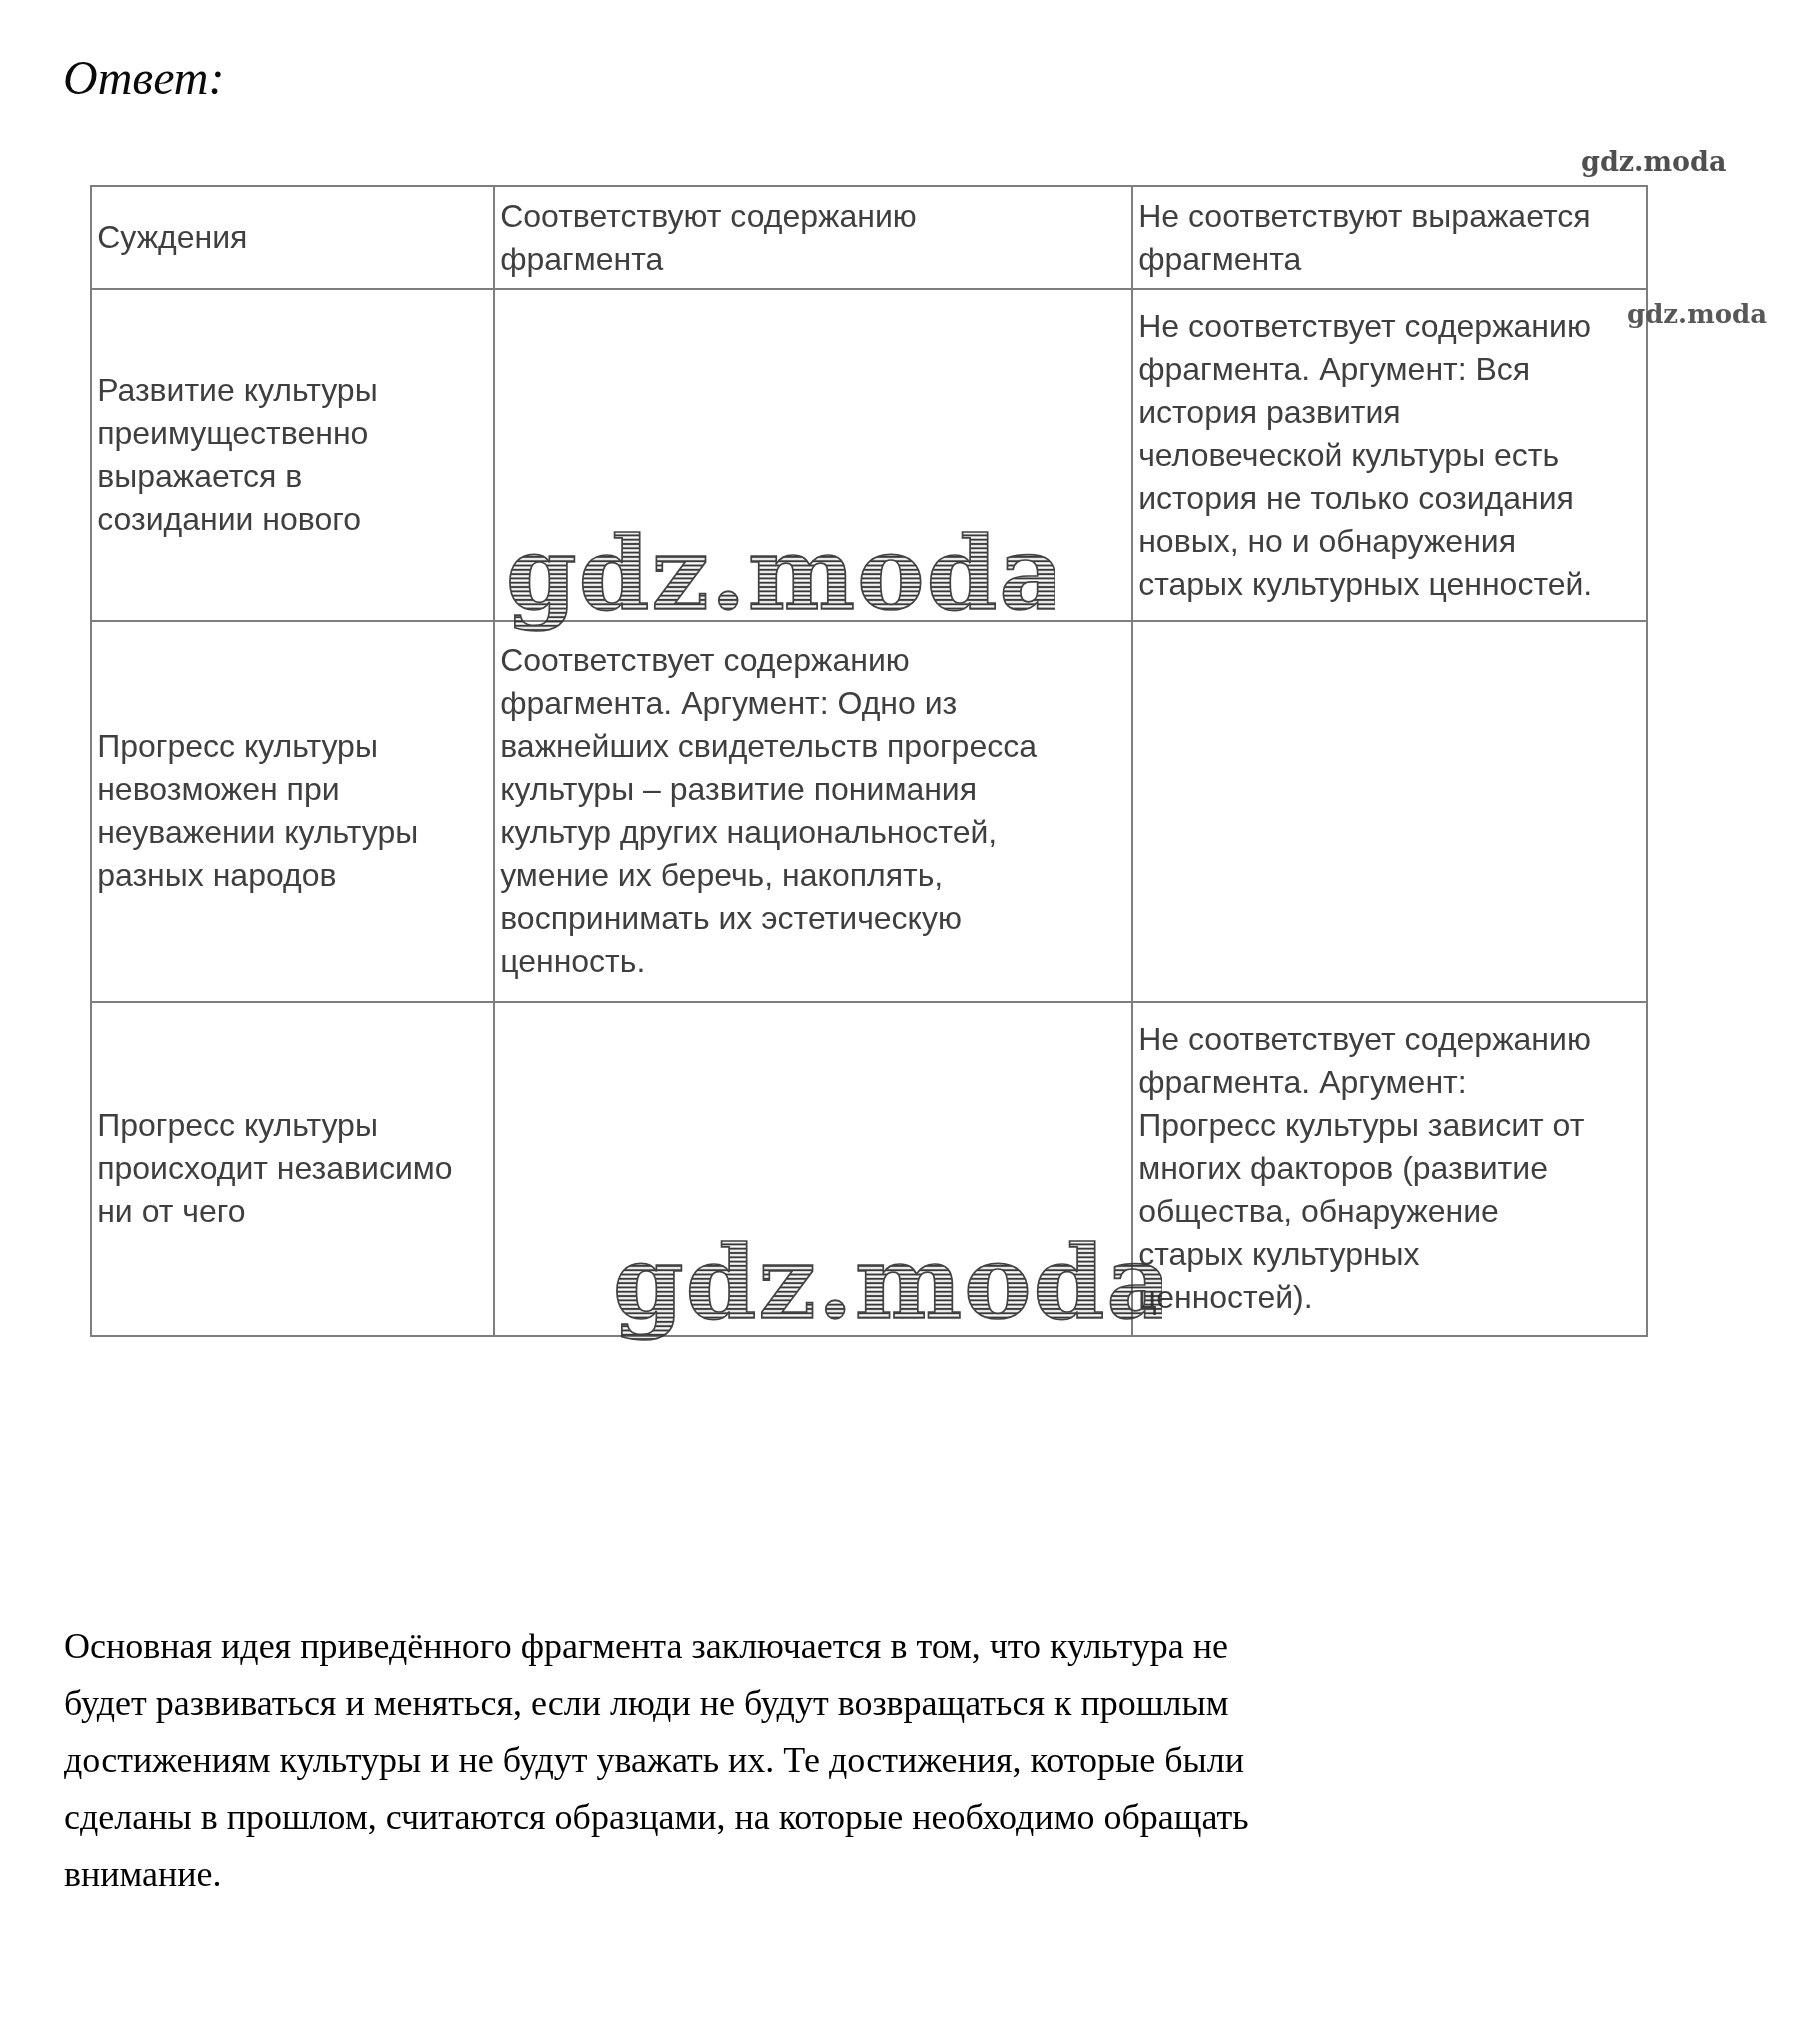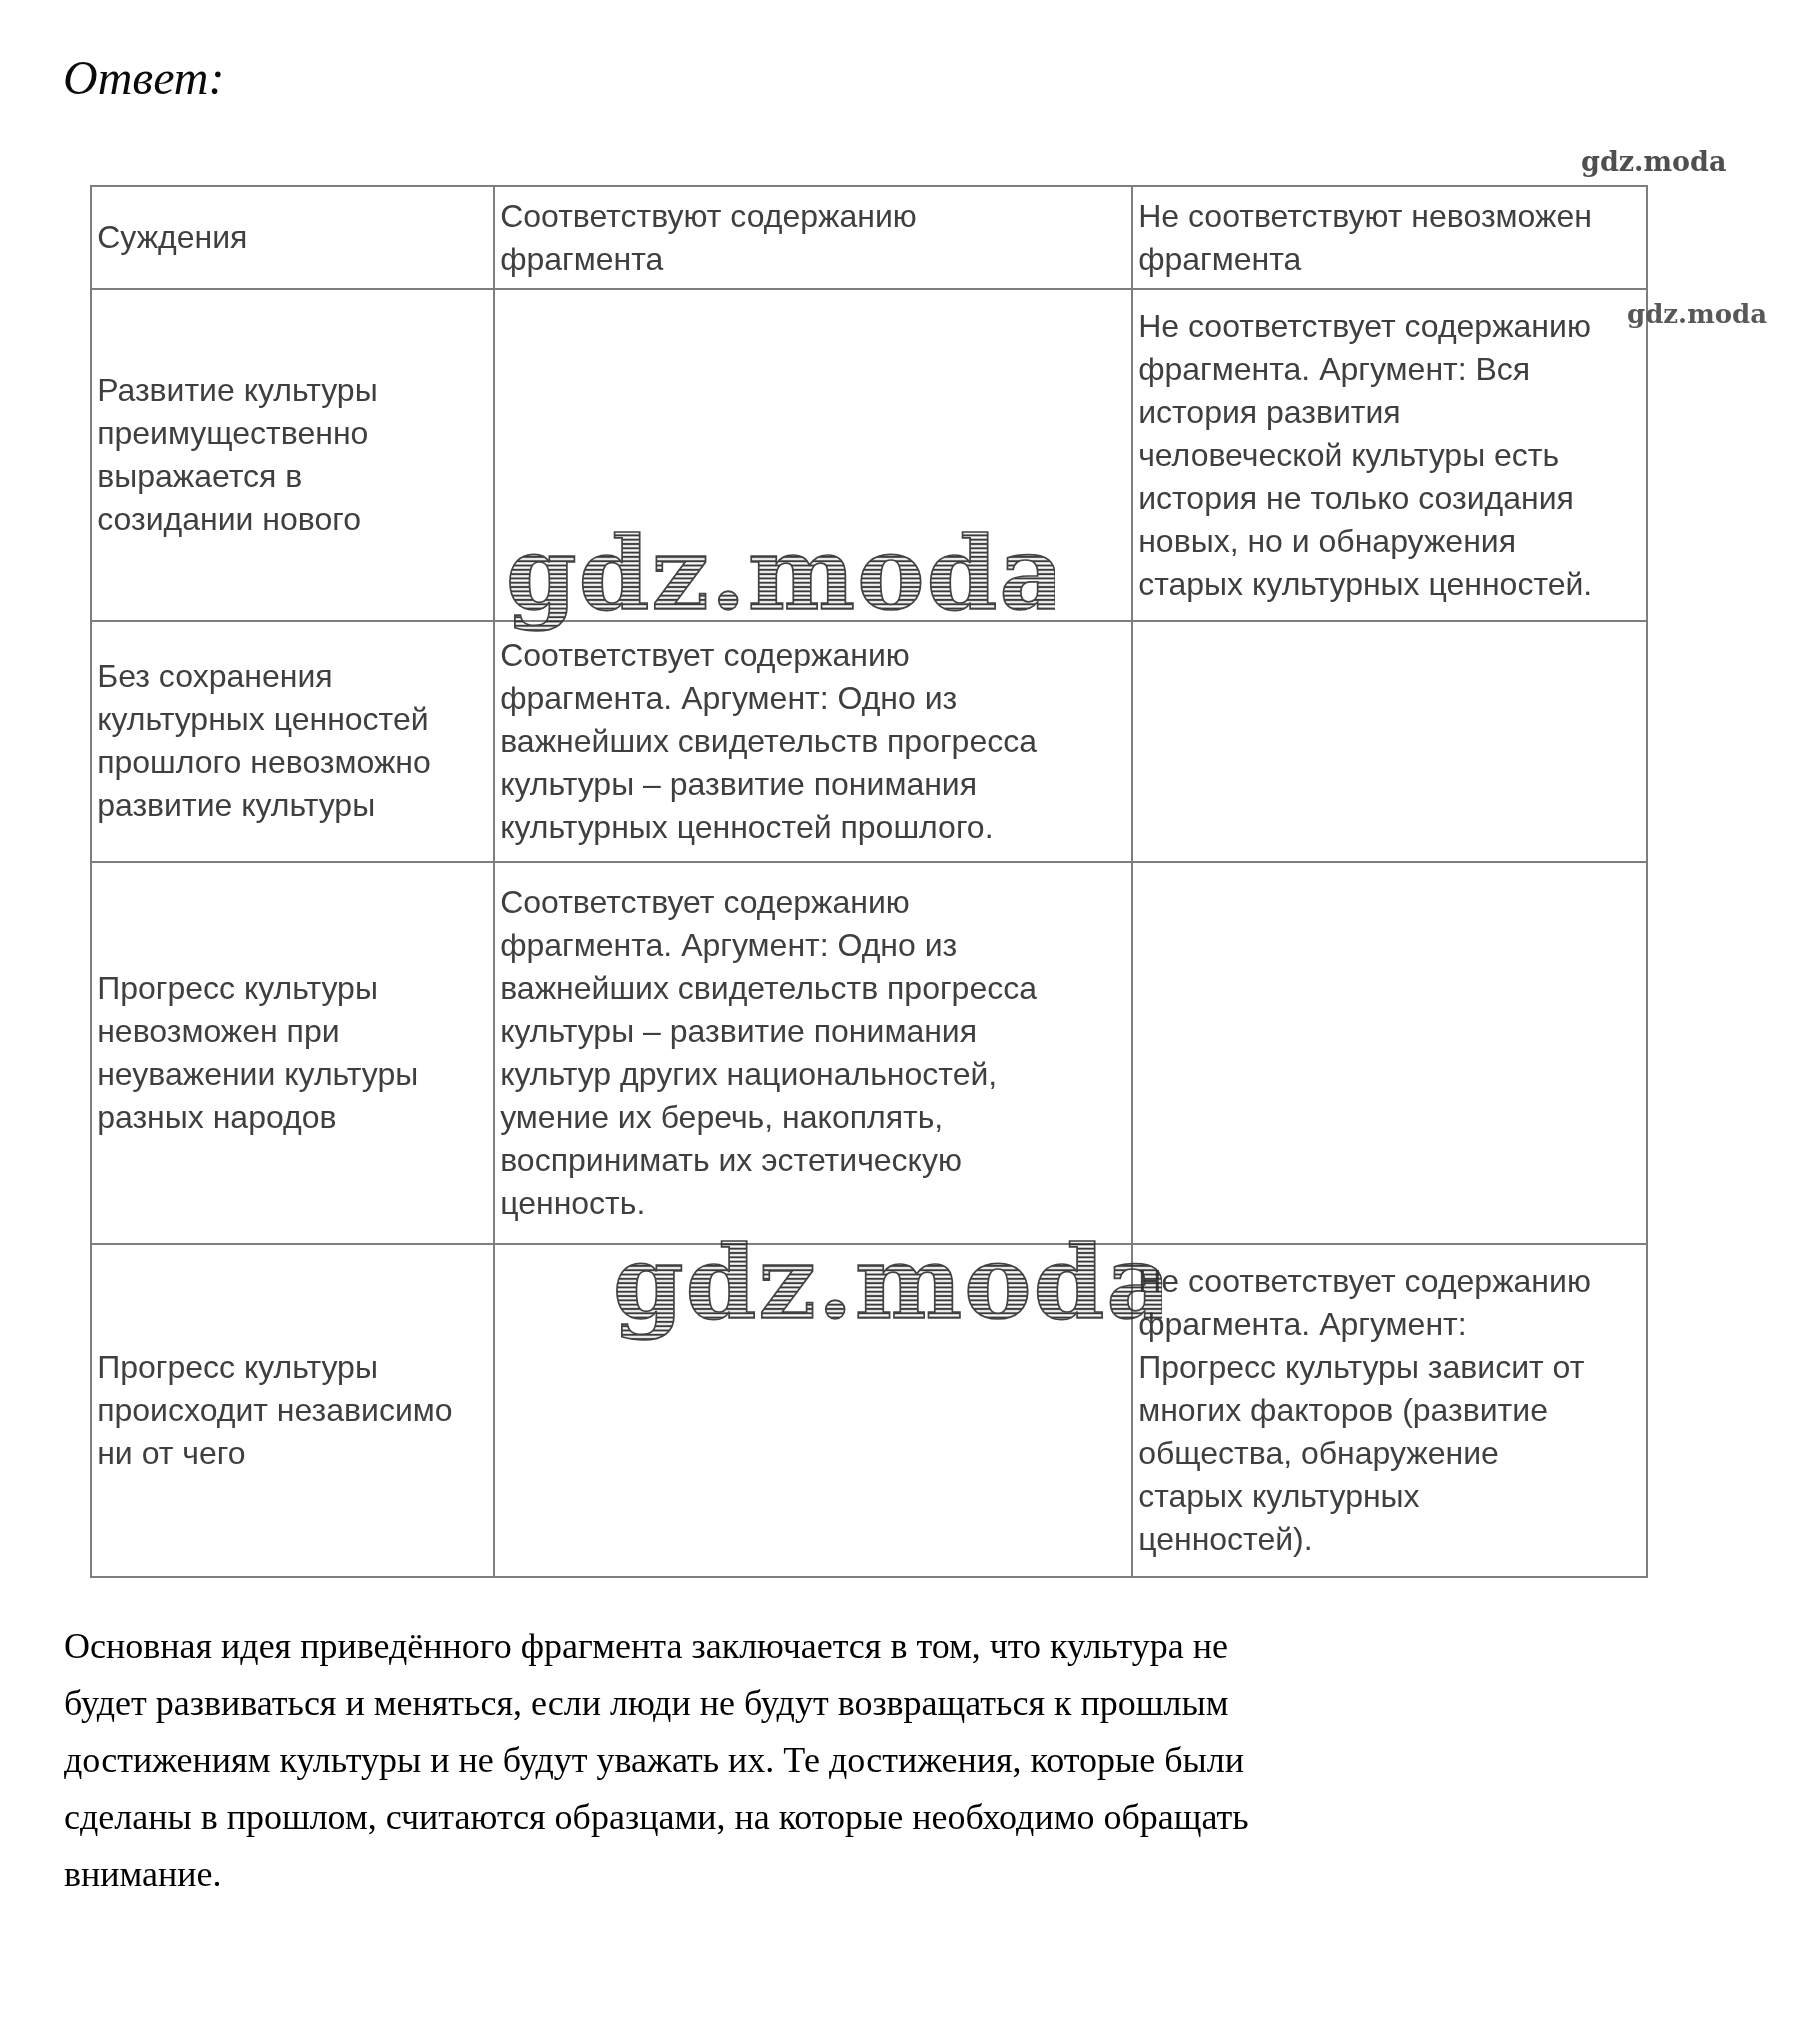--- a/index.html
+++ b/index.html
@@ -89,48 +89,36 @@
     <colgroup>
       <col style="width:403px">
       <col style="width:638px">
       <col style="width:515px">
     </colgroup>
     <tbody>
         <tr class="hdr">
       <td>Суждения</td>
       <td>Соответствуют содержанию
 фрагмента</td>
-      <td>Не соответствуют невозможен
+      <td>Не соответствуют выражается
 фрагмента</td>
     </tr>
     <tr class="row1">
       <td>Развитие культуры
 преимущественно
 выражается в
 созидании нового</td>
       <td></td>
       <td>Не соответствует содержанию
 фрагмента. Аргумент: Вся
 история развития
 человеческой культуры есть
 история не только созидания
 новых, но и обнаружения
 старых культурных ценностей.</td>
-    </tr>
-    <tr class="row2">
-      <td>Без сохранения
-культурных ценностей
-прошлого невозможно
-развитие культуры</td>
-      <td>Соответствует содержанию
-фрагмента. Аргумент: Одно из
-важнейших свидетельств прогресса
-культуры – развитие понимания
-культурных ценностей прошлого.</td>
-      <td></td>
     </tr>
     <tr class="row3">
       <td>Прогресс культуры
 невозможен при
 неуважении культуры
 разных народов</td>
       <td>Соответствует содержанию
 фрагмента. Аргумент: Одно из
 важнейших свидетельств прогресса
 культуры – развитие понимания

